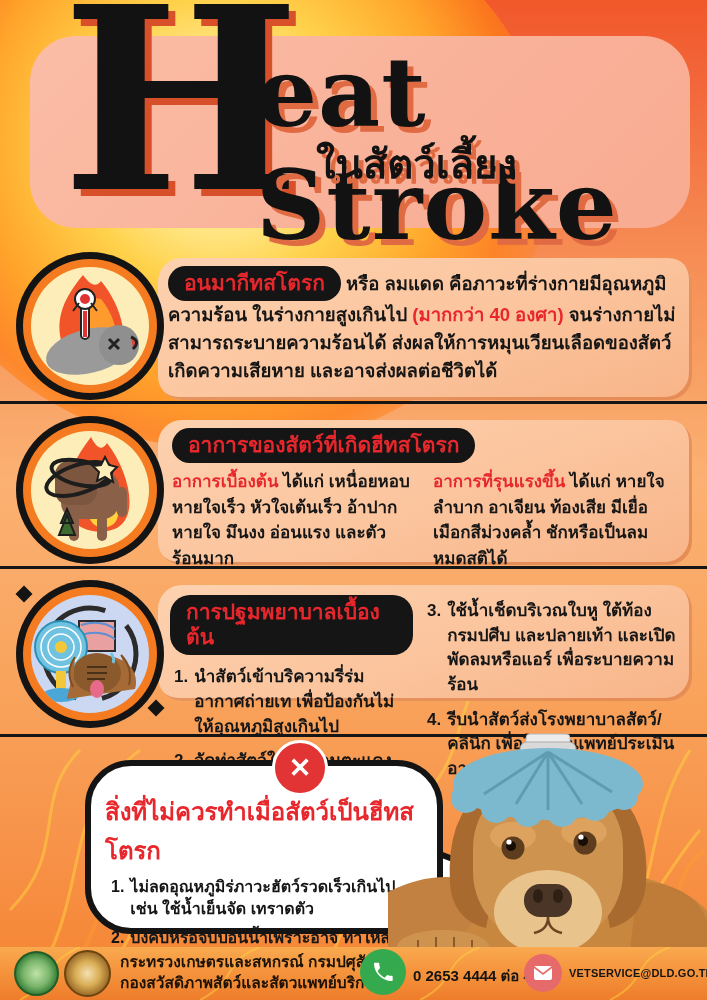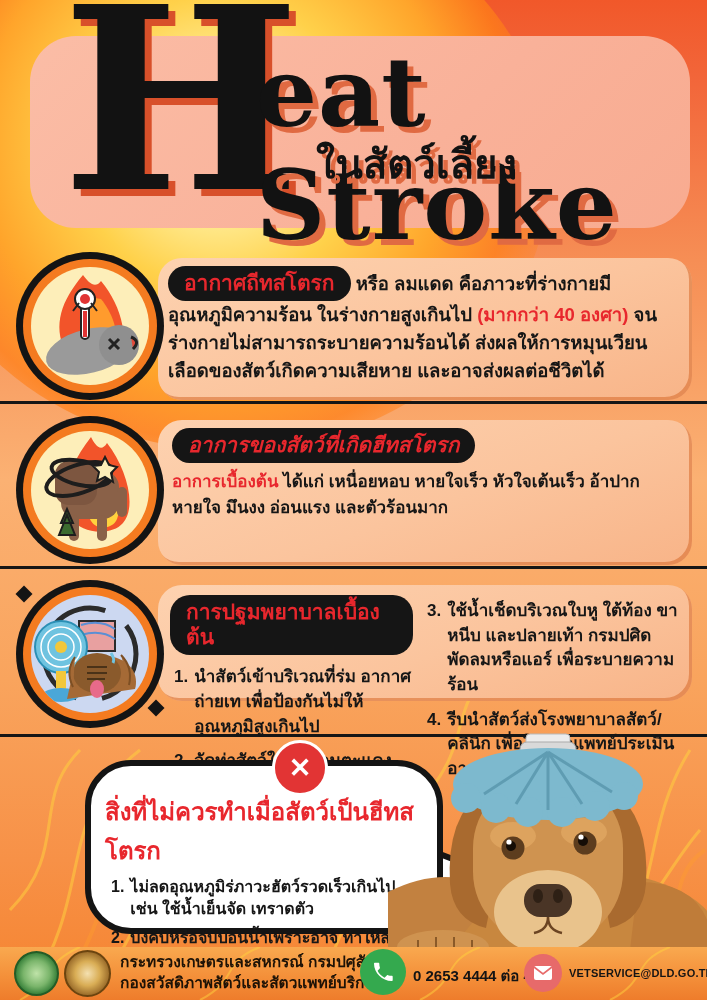--- a/index.html
+++ b/index.html
@@ -27,21 +27,21 @@
     box-shadow:inset -3px -3px 0 rgba(215,106,42,.55);}
   .panel1{left:158px;top:258px;width:534px;height:142px;}
   .panel2{left:158px;top:420px;width:534px;height:145px;}
   .panel3{left:158px;top:585px;width:534px;height:116px;}
   .pill{display:inline-block;background:#151515;color:#e8272d;border-radius:20px;
     padding:4px 16px 6px 16px;font-weight:800;font-size:21px;line-height:1.2;}
   .body-text{margin:0;padding:8px 16px 8px 10px;font-size:18.5px;font-weight:700;color:#161616;line-height:1.5;}
   .red{color:#e8272d;margin-top:28px;}
   .cols{display:flex;gap:16px;padding:6px 14px 0 14px;font-size:17px;font-weight:700;color:#161616;line-height:1.5;}
   .col{flex:1;}
-  .panel2 .pill-wrap{padding:8px 0 0 14px;font-style:italic;}
+  .panel2 .pill-wrap{padding:8px 0 0 14px;}
   .panel3-inner{display:flex;gap:10px;height:100%;}
   .p3-left{width:255px;padding:10px 0 0 12px;box-sizing:border-box;}
   .p3-right{flex:1;padding:12px 12px 0 0;}
   .fa-item{display:flex;gap:6px;font-size:17px;font-weight:700;color:#161616;line-height:1.45;margin:10px 0 0 4px;}
   .fa-num{flex:0 0 auto;}
   
   .badge{position:absolute;width:148px;height:148px;border-radius:50%;background:#141414;z-index:4;
     display:flex;align-items:center;justify-content:center;}
   .badge-o{width:134px;height:134px;border-radius:50%;background:#f47b20;display:flex;align-items:center;justify-content:center;}
   .badge-in{width:118px;height:118px;border-radius:50%;background:#fdeeb9;overflow:hidden;position:relative;}
@@ -121,21 +121,21 @@
           <circle cx="54" cy="32" r="10" fill="#ffffff" stroke="#222" stroke-width="2"></circle>
           <circle cx="54" cy="32" r="5" fill="#e03434"></circle>
           <rect x="52" y="44" width="4" height="26" fill="#e03434"></rect>
           <path d="M42 44 l6 -8 M66 44 l-6 -8" stroke="#222" stroke-width="2"></path>
         </svg>
       </div>
     </div>
   </div>
   <div class="panel panel1">
     <p class="body-text">
-      <span class="pill">อากาศถีทสโตรก</span>
+      <span class="pill">อนมากีทสโตรก</span>
       <span>หรือ ลมแดด คือภาวะที่ร่างกายมีอุณหภูมิความร้อน ในร่างกายสูงเกินไป </span><span class="red">(มากกว่า 40 องศา)</span><span> จนร่างกายไม่สามารถระบายความร้อนได้ ส่งผลให้การหมุนเวียนเลือดของสัตว์เกิดความเสียหาย และอาจส่งผลต่อชีวิตได้</span>
     </p>
   </div>
 
   <div class="badge badge2">
     <div class="badge-o">
       <div class="badge-in">
         <svg width="118" height="118" viewBox="0 0 118 118">
           <path d="M60 6 C38 34 30 60 42 88 C48 102 80 106 92 92 C106 76 96 38 76 12 C70 22 64 14 60 6Z" fill="#f2542a"></path>
           <path d="M62 40 C54 58 52 76 60 90 C66 100 82 98 86 88 C92 72 80 52 72 42Z" fill="#ffd23e"></path>
@@ -153,20 +153,24 @@
     </div>
   </div>
   <div class="panel panel2">
     <div class="pill-wrap">
       <span class="pill">อาการของสัตว์ที่เกิดฮีทสโตรก</span>
     </div>
     <div class="cols">
       <div class="col">
         <span class="red">อาการเบื้องต้น</span>
         <span>ได้แก่ เหนื่อยหอบ หายใจเร็ว หัวใจเต้นเร็ว อ้าปากหายใจ มึนงง อ่อนแรง และตัวร้อนมาก</span>
+      </div>
+      <div class="col">
+        <span class="red">อาการที่รุนแรงขึ้น</span>
+        <span>ได้แก่ หายใจลำบาก อาเจียน ท้องเสีย มีเยื่อเมือกสีม่วงคล้ำ ชักหรือเป็นลมหมดสติได้</span>
       </div>
     </div>
   </div>
 
   <div class="badge badge3">
     <div class="badge-o">
       <div class="badge-in">
         <svg width="118" height="118" viewBox="0 0 118 118">
           <circle cx="59" cy="59" r="46" fill="none" stroke="#2b2b2b" stroke-width="5" stroke-dasharray="60 26"></circle>
           <rect x="48" y="26" width="36" height="30" fill="#e8a0a0" stroke="#2b2b2b" stroke-width="2"></rect>
@@ -188,31 +192,31 @@
     </div>
   </div>
   <span class="sparkle" style="left:18px;top:588px"></span>
   <span class="sparkle" style="left:150px;top:702px"></span>
   <div class="panel panel3">
     <div class="panel3-inner">
       <div class="p3-left">
         <span class="pill">การปฐมพยาบาลเบื้องต้น</span>
         <div class="fa-item">
           <span class="fa-num">1.</span>
-          <span>นำสัตว์เข้าบริเวณที่ร่ม อากาศถ่ายเท เพื่อป้องกันไม่ให้อุณหภูมิสูงเกินไป</span>
+          <span>นำสัตว์เข้าบริความรี่ร่ม อากาศถ่ายเท เพื่อป้องกันไม่ให้อุณหภูมิสูงเกินไป</span>
         </div>
         <div class="fa-item">
           <span class="fa-num">2.</span>
           <span>จัดท่าสัตว์ในท่านอนตะแคงข้าง</span>
         </div>
       </div>
       <div class="p3-right">
         <div class="fa-item" style="margin-top:2px">
           <span class="fa-num">3.</span>
-          <span>ใช้น้ำเช็ดบริเวณใบหู ใต้ท้อง ขาหนีบ และปลายเท้า กรมปศิดพัดลมหรือแอร์ เพื่อระบายความร้อน</span>
+          <span>ใช้น้ำเช็ดบริเวณใบหู ใต้ท้อง กรมปศีบ และปลายเท้า และเปิดพัดลมหรือแอร์ เพื่อระบายความร้อน</span>
         </div>
         <div class="fa-item">
           <span class="fa-num">4.</span>
           <span>รีบนำสัตว์ส่งโรงพยาบาลสัตว์/คลินิก เพื่อให้สัตวแพทย์ประเมินอาการ</span>
         </div>
       </div>
     </div>
   </div>
 
   <svg class="bubble-tail" width="160" height="110" viewBox="0 0 160 110">

